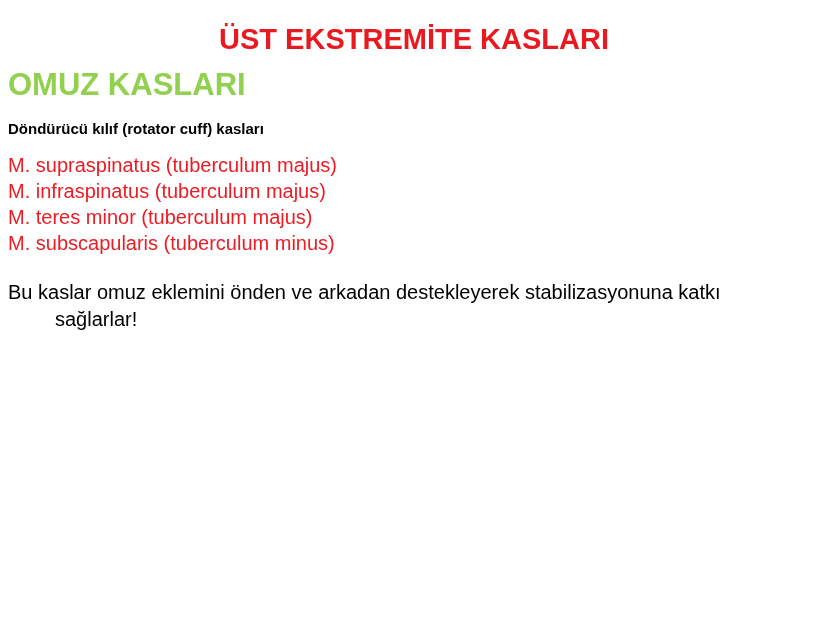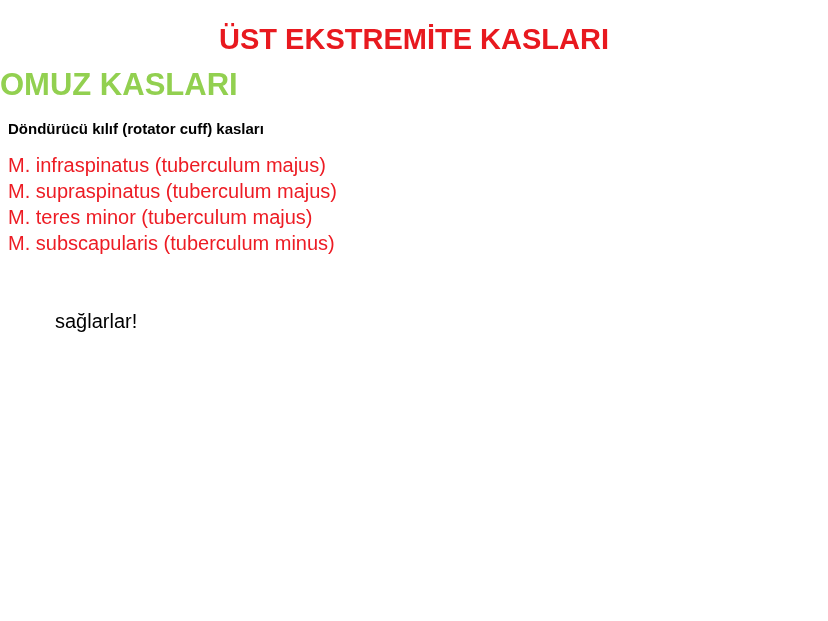--- a/index.html
+++ b/index.html
@@ -24,21 +24,21 @@
     font-size: 29px;
     line-height: 34px;
     font-weight: bold;
     color: #e8191f;
     letter-spacing: 0px;
     white-space: nowrap;
   }
   .section-heading {
     position: absolute;
     top: 41px;
-    left: 0;
+    left: 8px;
     font-size: 31px;
     line-height: 36px;
     font-weight: bold;
     color: #92d050;
     white-space: nowrap;
   }
   .subheading {
     position: absolute;
     top: 101px;
     left: 8px;
@@ -67,38 +67,38 @@
     color: #000000;
     font-size: 20px;
     line-height: 27px;
   }
   .note .line {
     margin: 0;
     white-space: nowrap;
   }
   .note .line.indented {
     margin-left: 47px;
-    margin-top: 29px;
   }
 </style>
 </head>
 <body>
 
 <div class="slide">
 
   <h1 class="slide-title">ÜST EKSTREMİTE KASLARI</h1>
 
   <h2 class="section-heading">OMUZ KASLARI</h2>
 
   <p class="subheading">Döndürücü kılıf (rotator cuff) kasları</p>
 
   <div class="muscle-list">
+    <p>M. supraspinatus (tuberculum majus)</p>
     <p>M. infraspinatus (tuberculum majus)</p>
-    <p>M. supraspinatus (tuberculum majus)</p>
     <p>M. teres minor (tuberculum majus)</p>
     <p>M. subscapularis (tuberculum minus)</p>
   </div>
 
   <div class="note">
+    <p class="line">Bu kaslar omuz eklemini önden ve arkadan destekleyerek stabilizasyonuna katkı</p>
     <p class="line indented">sağlarlar!</p>
   </div>
 
 </div>
 
 </body></html>

